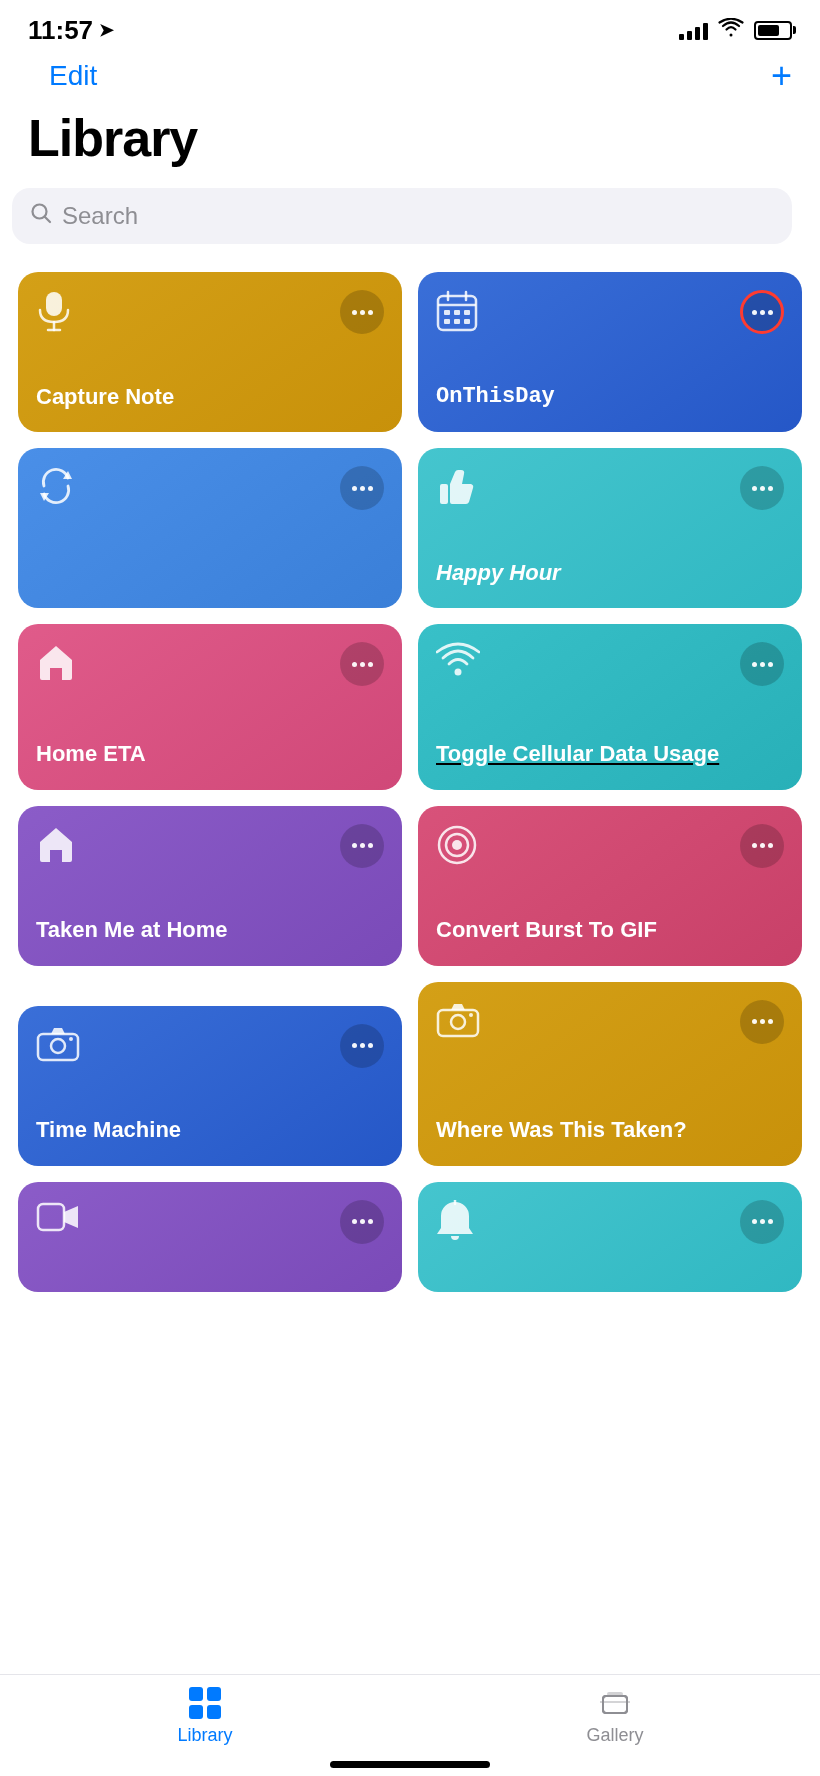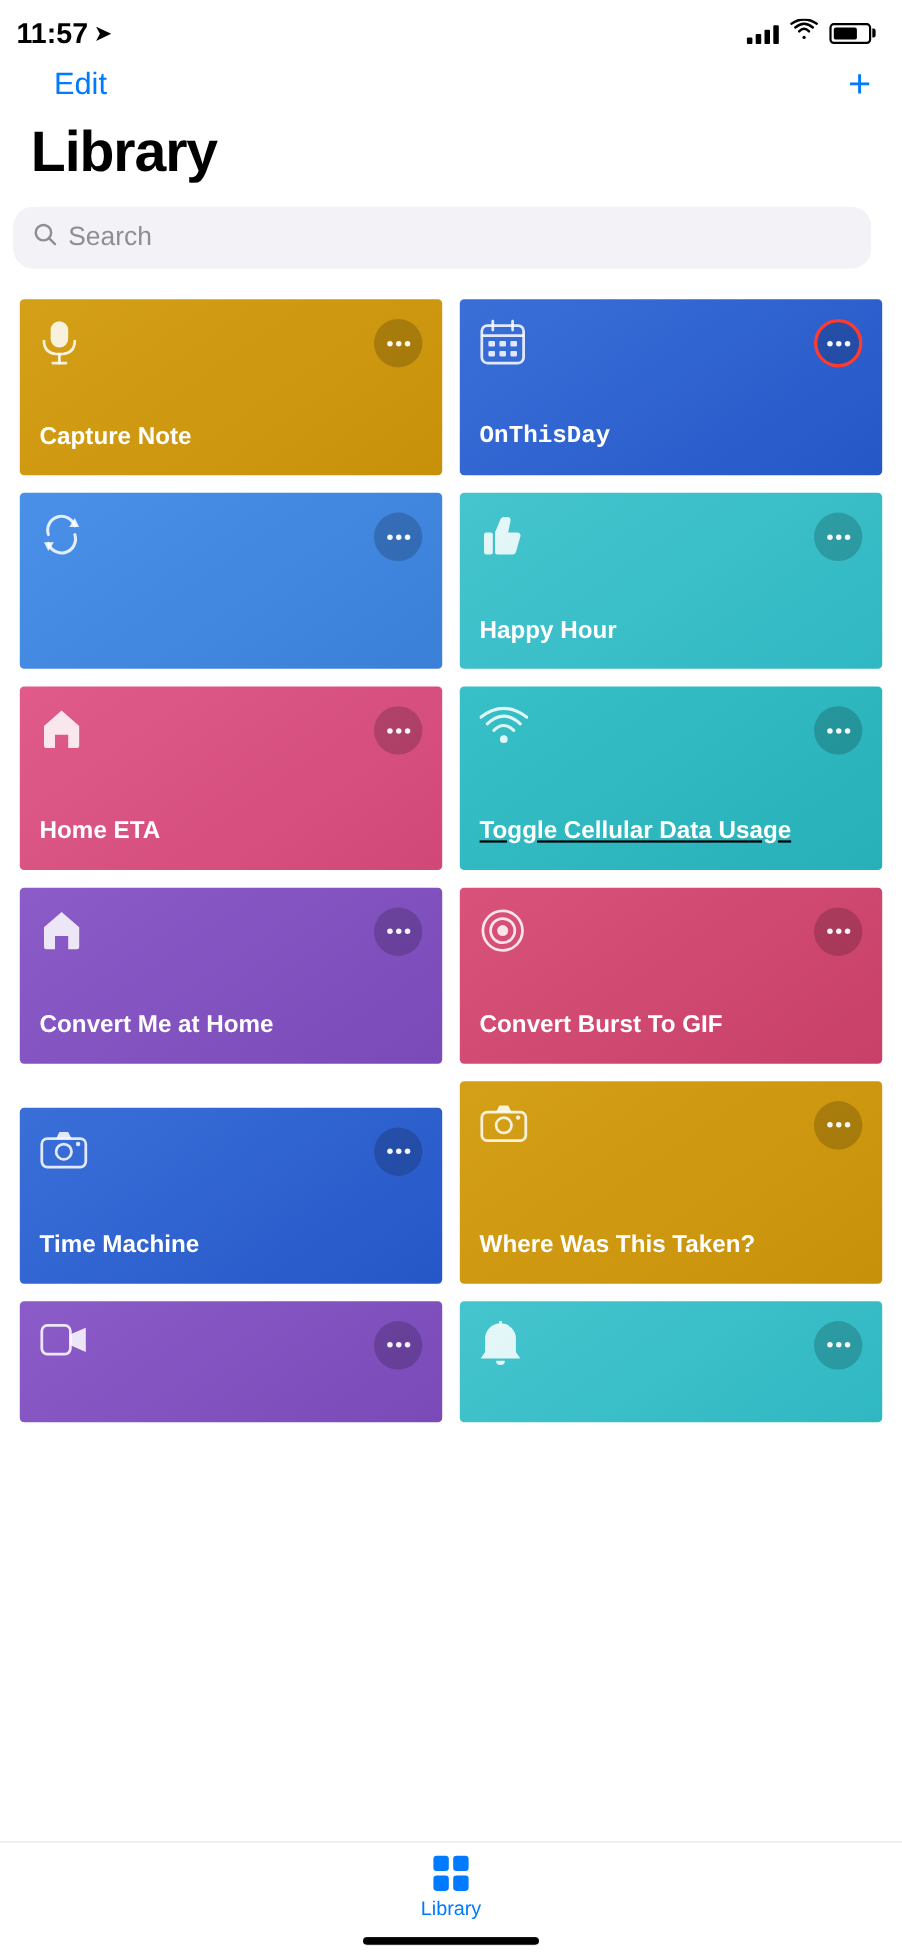--- a/index.html
+++ b/index.html
@@ -10,21 +10,21 @@
       background: #ffffff;
       font-family: -apple-system, 'SF Pro Display', 'Helvetica Neue', sans-serif;
       overflow-x: hidden;
     }
 
     
     .status-bar {
       display: flex;
       justify-content: space-between;
       align-items: center;
-      padding: 14px 28px 8px 15px;
+      padding: 14px 28px 8px 28px;
       height: 54px;
     }
     .status-time {
       font-size: 26px;
       font-weight: 600;
       color: #000;
       display: flex;
       align-items: center;
       gap: 6px;
     }
@@ -136,21 +136,21 @@
     
     .shortcuts-grid {
       padding: 0 18px;
       display: grid;
       grid-template-columns: 1fr 1fr;
       gap: 16px;
     }
 
     
     .shortcut-card {
-      border-radius: 4px;
+      border-radius: 20px;
       padding: 18px 18px 22px 18px;
       position: relative;
       min-height: 160px;
       display: flex;
       flex-direction: column;
       justify-content: space-between;
       cursor: pointer;
     }
     .card-top {
       display: flex;
@@ -196,21 +196,21 @@
       font-weight: 600;
       color: #fff;
       line-height: 1.25;
       margin-top: 12px;
     }
 
     
     .card-capture-note { background: linear-gradient(145deg, #D4A017, #C8910A); }
     .card-onthisday { background: linear-gradient(145deg, #3A6FD8, #2557C7); font-family: Liberation Mono, monospace; }
     .card-translate { background: linear-gradient(145deg, #4A8FE8, #3A7FD8); }
-    .card-happy-hour { background: linear-gradient(145deg, #45C5CE, #30B8C2); }
+    .card-happy-hour { background: linear-gradient(145deg, #45C5CE, #30B8C2); font-style: italic; }
     .card-home-eta { background: linear-gradient(145deg, #E05B8A, #D04878); gap: 40px; }
     .card-toggle-cellular { background: linear-gradient(145deg, #38C0C8, #28B0B8); text-decoration: underline; }
     .card-remind-home { background: linear-gradient(145deg, #8B5CC8, #7A4AB8); }
     .card-convert-burst { background: linear-gradient(145deg, #D8527A, #C84068); }
     .card-time-machine { background: linear-gradient(145deg, #3A6FD8, #2557C7); margin-top: 24px; }
     .card-where-taken { background: linear-gradient(145deg, #D4A017, #C8910A); }
     .card-video { background: linear-gradient(145deg, #8B5CC8, #7A4AB8); }
     .card-notification { background: linear-gradient(145deg, #45C5CE, #30B8C2); }
 
     
@@ -440,21 +440,21 @@
         </svg>
       </span>
       <button class="card-more-btn">
         <div class="three-dots">
             <span></span>
             <span></span>
             <span></span>
           </div>
       </button>
     </div>
-    <div class="card-label">Convert Me at Home</div>
+    <div class="card-label">Taken Me at Home</div>
   </div>
 
   <div class="shortcut-card card-convert-burst">
     <div class="card-top">
       <span class="card-icon">
         <svg width="42" height="42" viewBox="0 0 42 42" fill="none">
           <circle cx="21" cy="21" r="18" stroke="rgba(255,255,255,0.85)" stroke-width="2.5" fill="none"></circle>
           <circle cx="21" cy="21" r="11" stroke="rgba(255,255,255,0.85)" stroke-width="2.5" fill="none"></circle>
           <circle cx="21" cy="21" r="5" fill="rgba(255,255,255,0.85)"></circle>
         </svg>
@@ -556,15 +556,26 @@
 <div class="tab-bar">
   <div class="tab-item tab-active">
     <div style="display:grid;grid-template-columns:1fr 1fr;gap:4px;width:32px;height:32px;">
       <span style="display:block;background:#007AFF;border-radius:3px;"></span>
       <span style="display:block;background:#007AFF;border-radius:3px;"></span>
       <span style="display:block;background:#007AFF;border-radius:3px;"></span>
       <span style="display:block;background:#007AFF;border-radius:3px;"></span>
     </div>
     <span class="tab-label">Library</span>
   </div>
+  <div class="tab-item tab-inactive">
+    <div style="width:34px;height:32px;position:relative;display:flex;align-items:center;justify-content:center;">
+      <svg width="34" height="30" viewBox="0 0 34 30" fill="none">
+        <rect x="5" y="8" width="24" height="17" rx="3" fill="none" stroke="#8E8E93" stroke-width="2"></rect>
+        <path d="M2 14 L32 14" stroke="#8E8E93" stroke-width="1.5" stroke-dasharray="none" opacity="0.5"></path>
+        <rect x="9" y="4" width="16" height="4" rx="2" fill="#8E8E93" opacity="0.4"></rect>
+        <rect x="5" y="8" width="24" height="17" rx="3" fill="none" stroke="#8E8E93" stroke-width="2"></rect>
+      </svg>
+    </div>
+    <span class="tab-label">Gallery</span>
+  </div>
 </div>
 
 <div class="home-indicator"></div>
 
 </body></html>

